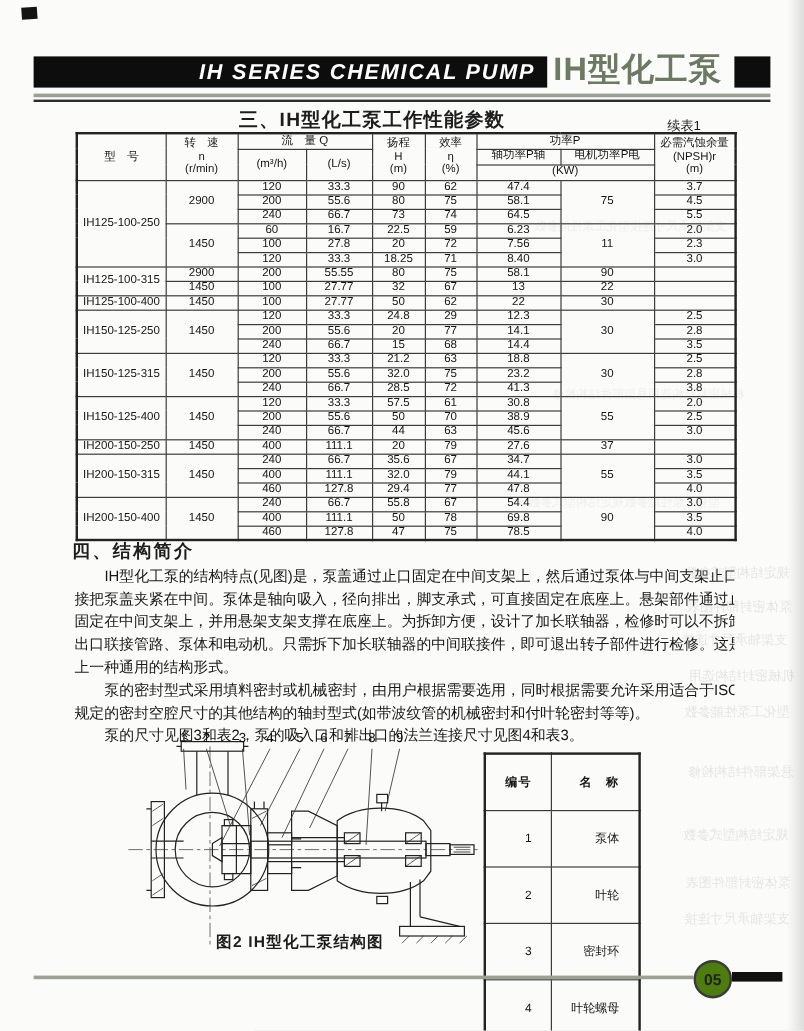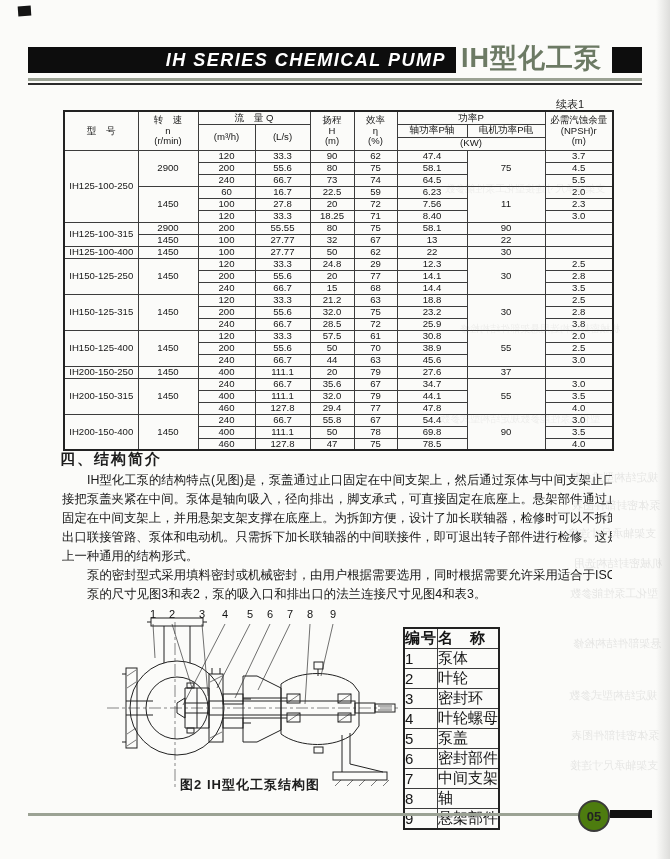--- a/index.html
+++ b/index.html
@@ -34,22 +34,22 @@
   .sec-heading{left:60px;top:450px;font-size:15px;font-weight:bold;letter-spacing:2px;}
   .textblock{left:62px;top:471px;width:550px;font-size:12.4px;color:#171717;}
   .pline{height:19px;line-height:19px;text-align:justify;text-align-last:justify;white-space:nowrap;overflow:hidden;}
   .pblock .pline:last-child{text-align-last:left;}
   .pline.indent{padding-left:25px;}
   
   .figure-svg{left:95px;top:604px;}
   .fig-caption{left:95px;top:776px;width:310px;text-align:center;font-size:13px;font-weight:bold;letter-spacing:1px;}
   
   .parts{left:403px;top:627px;border:2px solid #222;}
-  .parts td,.parts th{border:1px solid #3c3c3c;padding:0;text-align:left;vertical-align:middle;
-      font-size:15px;font-weight:normal;white-space:nowrap;color:#161616;}
+  .parts td,.parts th{border:1px solid #3c3c3c;padding:16px;text-align:right;vertical-align:middle;
+      font-size:10px;font-weight:normal;white-space:nowrap;color:#161616;}
   .parts tr{height:14px;}
   .parts .ph{font-weight:bold;letter-spacing:1px;}
   
   .foot-rule{left:28px;top:813px;width:550px;height:3px;background:#9ba294;}
   .page-badge{left:578px;top:800px;width:28px;height:28px;border:2px solid #3a3a3a;border-radius:50%;background:#4d7c0f;
       display:flex;align-items:center;justify-content:center;font-size:13px;font-weight:bold;color:#222;}
   .foot-bar{left:610px;top:810px;width:42px;height:8px;background:#111;}
   
   .bleed{position:absolute;color:#6d6d6d;opacity:.15;filter:blur(.6px);transform:scaleX(-1);
       font-size:11px;white-space:nowrap;overflow:hidden;width:92px;pointer-events:none;}
@@ -64,20 +64,21 @@
   <div class="abs corner-mark"></div>
 
   <div class="abs banner-zh">IH型化工泵</div>
   <div class="abs banner-black">
     <span>IH SERIES CHEMICAL PUMP</span>
   </div>
   <div class="abs banner-right"></div>
   <div class="abs rule-gray"></div>
   <div class="abs rule-dark"></div>
 
+  <div class="abs tbl-title">三、IH型化工泵工作性能参数</div>
   <div class="abs cont-note">续表1</div>
 
   <table class="abs perf">
     <colgroup>
       <col style="width:74px">
         <col style="width:60px">
         <col style="width:57px">
         <col style="width:55px">
       <col style="width:44px">
         <col style="width:43px">
@@ -251,21 +252,21 @@
           <td>32.0</td>
           <td>75</td>
           <td>23.2</td>
           <td>2.8</td>
         </tr>
         <tr>
           <td>240</td>
           <td>66.7</td>
           <td>28.5</td>
           <td>72</td>
-          <td>25.9</td>
+          <td>41.3</td>
           <td>3.8</td>
         </tr>
         <tr>
           <td rowspan="3">IH150-125-400</td>
           <td rowspan="3">1450</td>
           <td>120</td>
           <td>33.3</td>
           <td>57.5</td>
           <td>61</td>
           <td>30.8</td>
@@ -360,20 +361,21 @@
   <div class="abs textblock">
     <div class="pblock">
         <div class="pline indent">IH型化工泵的结构特点(见图)是，泵盖通过止口固定在中间支架上，然后通过泵体与中间支架止口的连</div>
         <div class="pline">接把泵盖夹紧在中间。泵体是轴向吸入，径向排出，脚支承式，可直接固定在底座上。悬架部件通过止口</div>
         <div class="pline">固定在中间支架上，并用悬架支架支撑在底座上。为拆卸方便，设计了加长联轴器，检修时可以不拆卸进</div>
         <div class="pline">出口联接管路、泵体和电动机。只需拆下加长联轴器的中间联接件，即可退出转子部件进行检修。这是国际</div>
         <div class="pline">上一种通用的结构形式。</div>
       </div>
     <div class="pblock">
         <div class="pline indent">泵的密封型式采用填料密封或机械密封，由用户根据需要选用，同时根据需要允许采用适合于ISO3069</div>
+        <div class="pline">规定的密封空腔尺寸的其他结构的轴封型式(如带波纹管的机械密封和付叶轮密封等等)。</div>
       </div>
     <div class="pblock">
         <div class="pline indent">泵的尺寸见图3和表2，泵的吸入口和排出口的法兰连接尺寸见图4和表3。</div>
       </div>
   </div>
 
   <svg class="abs figure-svg" width="310" height="190" viewBox="0 0 310 190">
     <g stroke="#222" fill="none" stroke-width="1">
 
       <line x1="12" y1="104" x2="304" y2="104" stroke="#555" stroke-width="0.7" stroke-dasharray="12 3 3 3"></line>

